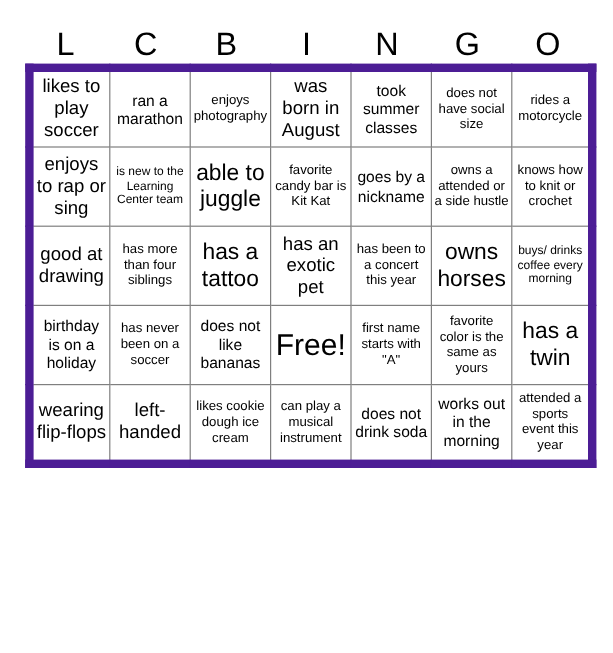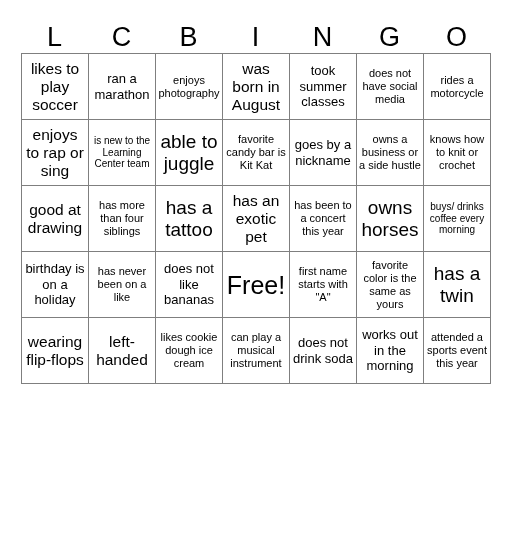--- a/index.html
+++ b/index.html
@@ -40,21 +40,21 @@
     color: #000000;
     padding-bottom: 1px;
     box-sizing: border-box;
   }
 
   
   #grid {
     width: 469px;
     border-collapse: collapse;
     table-layout: fixed;
-    border: 1px solid #4c1d95;
+    border: 7px solid #4c1d95;
   }
   #grid td {
     border: 1px solid #7f7f7f;
     width: 67px;
     height: 66px;
     padding: 1px 2px;
     text-align: center;
     vertical-align: middle;
     box-sizing: border-box;
     overflow: hidden;
@@ -83,44 +83,44 @@
     </div>
 
   <table id="grid">
     <tbody>
         <tr>
           <td class="t-lg">likes to play soccer</td>
           <td class="t-md">ran a marathon</td>
           <td class="t-sm">enjoys photography</td>
           <td class="t-lg">was born in August</td>
           <td class="t-md">took summer classes</td>
-          <td class="t-sm">does not have social media</td>
+          <td class="t-sm">does not have social size</td>
           <td class="t-sm">rides a motorcycle</td>
         </tr>
         <tr>
           <td class="t-lg">enjoys to rap or sing</td>
           <td class="t-xs">is new to the Learning Center team</td>
           <td class="t-xl">able to juggle</td>
           <td class="t-sm">favorite candy bar is Kit Kat</td>
           <td class="t-md">goes by a nickname</td>
-          <td class="t-sm">owns a business or a side hustle</td>
+          <td class="t-sm">owns a attended or a side hustle</td>
           <td class="t-sm">knows how to knit or crochet</td>
         </tr>
         <tr>
           <td class="t-lg">good at drawing</td>
           <td class="t-sm">has more than four siblings</td>
           <td class="t-xl">has a tattoo</td>
           <td class="t-lg">has an exotic pet</td>
           <td class="t-sm">has been to a concert this year</td>
           <td class="t-xl">owns horses</td>
           <td class="t-xs">buys/ drinks coffee every morning</td>
         </tr>
         <tr>
           <td class="t-md">birthday is on a holiday</td>
-          <td class="t-sm">has never been on a like</td>
+          <td class="t-sm">has never been on a soccer</td>
           <td class="t-md">does not like bananas</td>
           <td class="t-free">Free!</td>
           <td class="t-sm">first name starts with "A"</td>
           <td class="t-sm">favorite color is the same as yours</td>
           <td class="t-xl">has a twin</td>
         </tr>
         <tr>
           <td class="t-lg">wearing flip-flops</td>
           <td class="t-lg">left-handed</td>
           <td class="t-sm">likes cookie dough ice cream</td>

